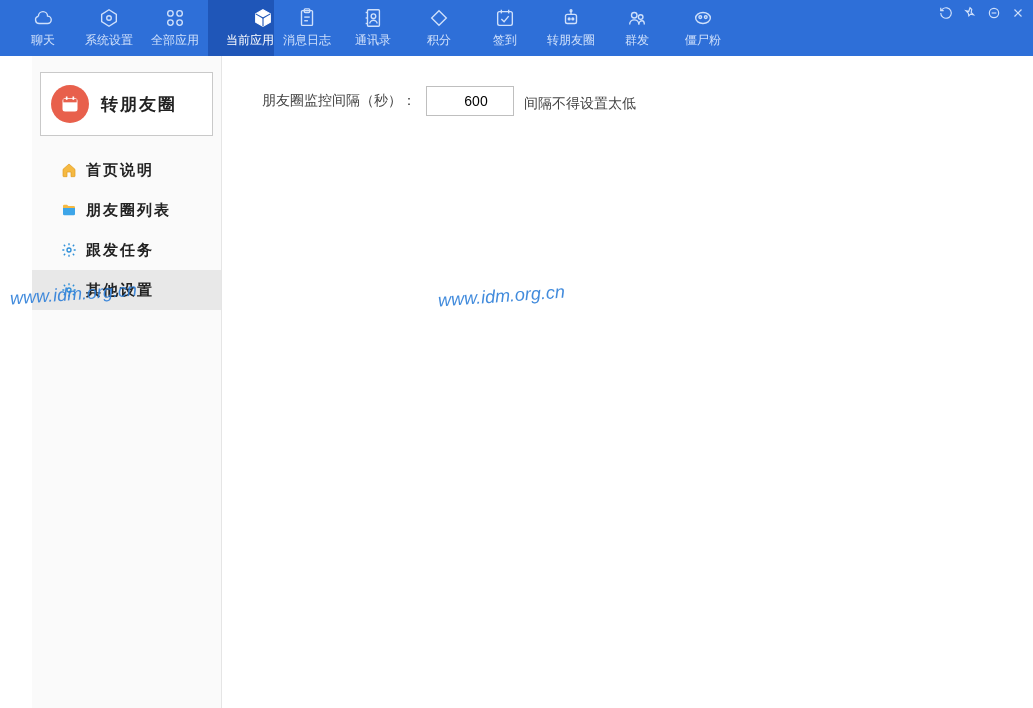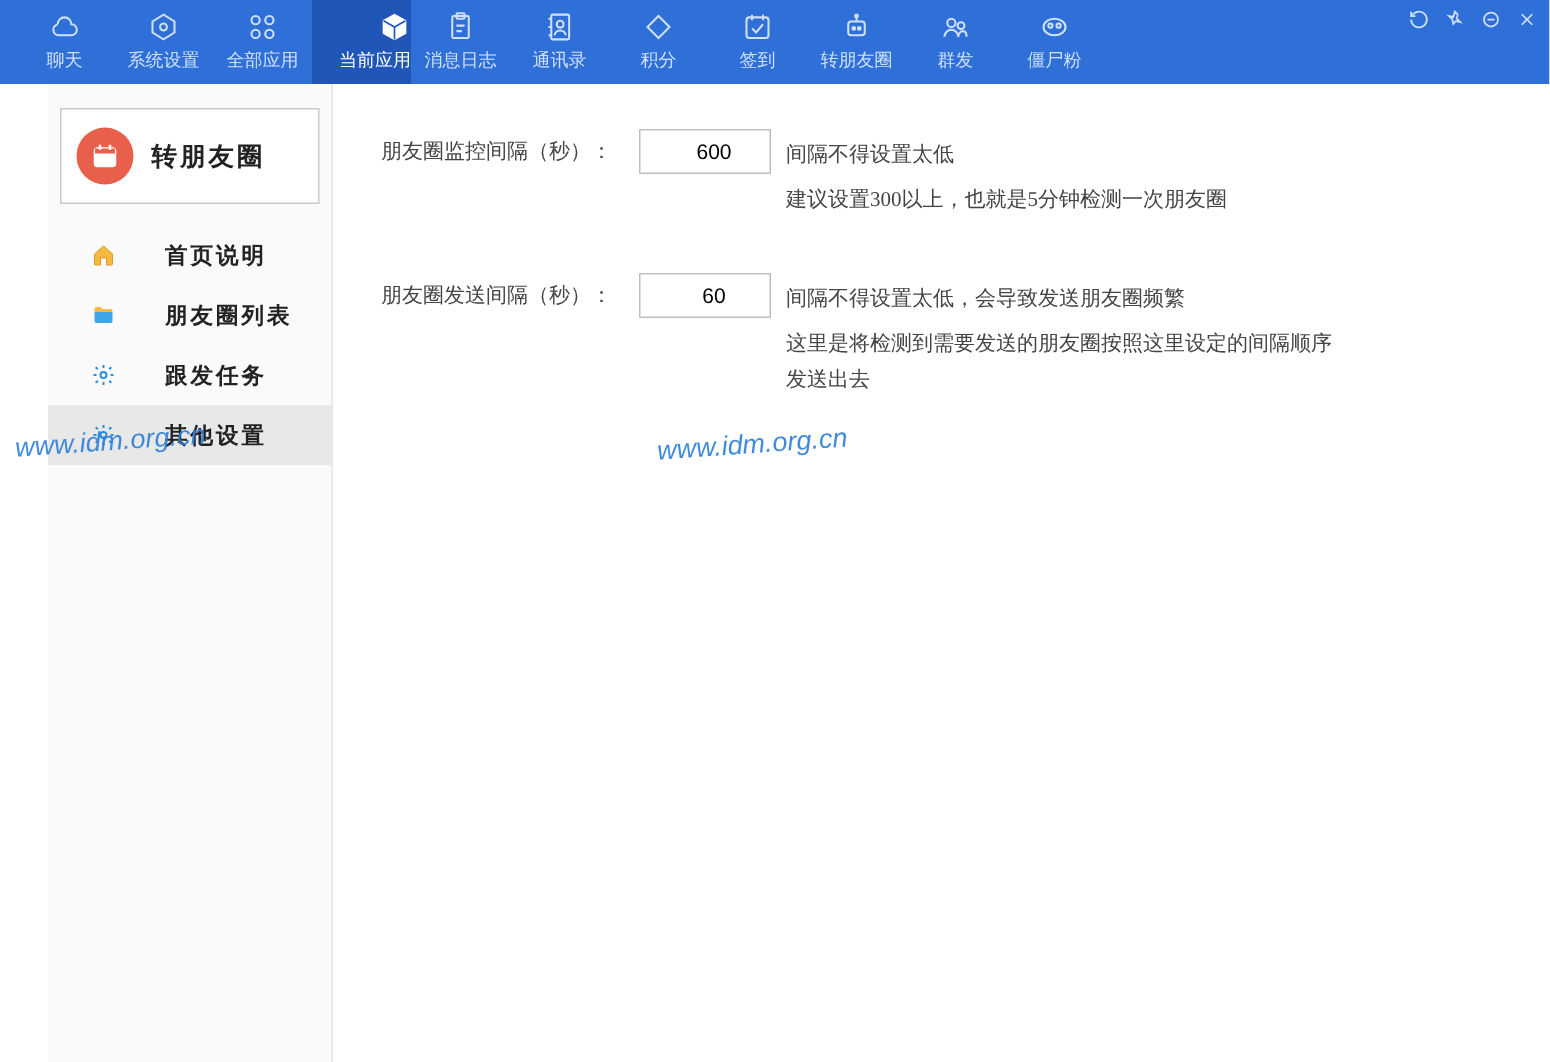--- a/index.html
+++ b/index.html
@@ -86,21 +86,21 @@
       font-size: 17px;
       font-weight: 600;
       color: #222;
       letter-spacing: 2px;
     }
     .sidebar-item {
       display: flex;
       align-items: center;
       height: 40px;
       padding-left: 28px;
-      gap: 32px;
+      gap: 8px;
       cursor: pointer;
       font-size: 15px;
       font-weight: 600;
       color: #222;
       letter-spacing: 2px;
     }
     .sidebar-item.active {
       background: #e8e8e8;
     }
     .sidebar-item .si-icon {
@@ -112,21 +112,21 @@
       padding: 30px 24px;
       position: relative;
     }
     .form-row {
       display: flex;
       align-items: flex-start;
       margin-bottom: 36px;
     }
     .form-label {
       width: 170px;
-      text-align: center;
+      text-align: right;
       color: #444;
       font-size: 14px;
       padding-top: 6px;
     }
     .form-input {
       width: 88px;
       height: 30px;
       border: 1px solid #bfbfbf;
       text-align: center;
       font-size: 14px;
@@ -353,29 +353,20 @@
       <span>其他设置</span>
     </div>
   </div>
 
   <div class="content">
     <div class="form-row">
       <div class="form-label">朋友圈监控间隔（秒）：</div>
       <input class="form-input" value="600" style="">
       <div class="form-hint-block">
         <div class="form-hint">间隔不得设置太低</div>
-        <div class="form-hint" style="margin-top:6px">建议设置300以上，也就是5分钟检测一次朋友圈</div>
       </div>
     </div>
 
-    <div class="form-row">
-      <div class="form-label">朋友圈发送间隔（秒）：</div>
-      <input class="form-input" value="60" style="">
-      <div class="form-hint-block">
-        <div class="form-hint">间隔不得设置太低，会导致发送朋友圈频繁</div>
-        <div class="form-hint" style="margin-top:6px">这里是将检测到需要发送的朋友圈按照这里设定的间隔顺序发送出去</div>
-      </div>
-    </div>
   </div>
 </div>
 
 <div class="watermark wm1">www.idm.org.cn</div>
 <div class="watermark wm2">www.idm.org.cn</div>
 
 </body></html>

